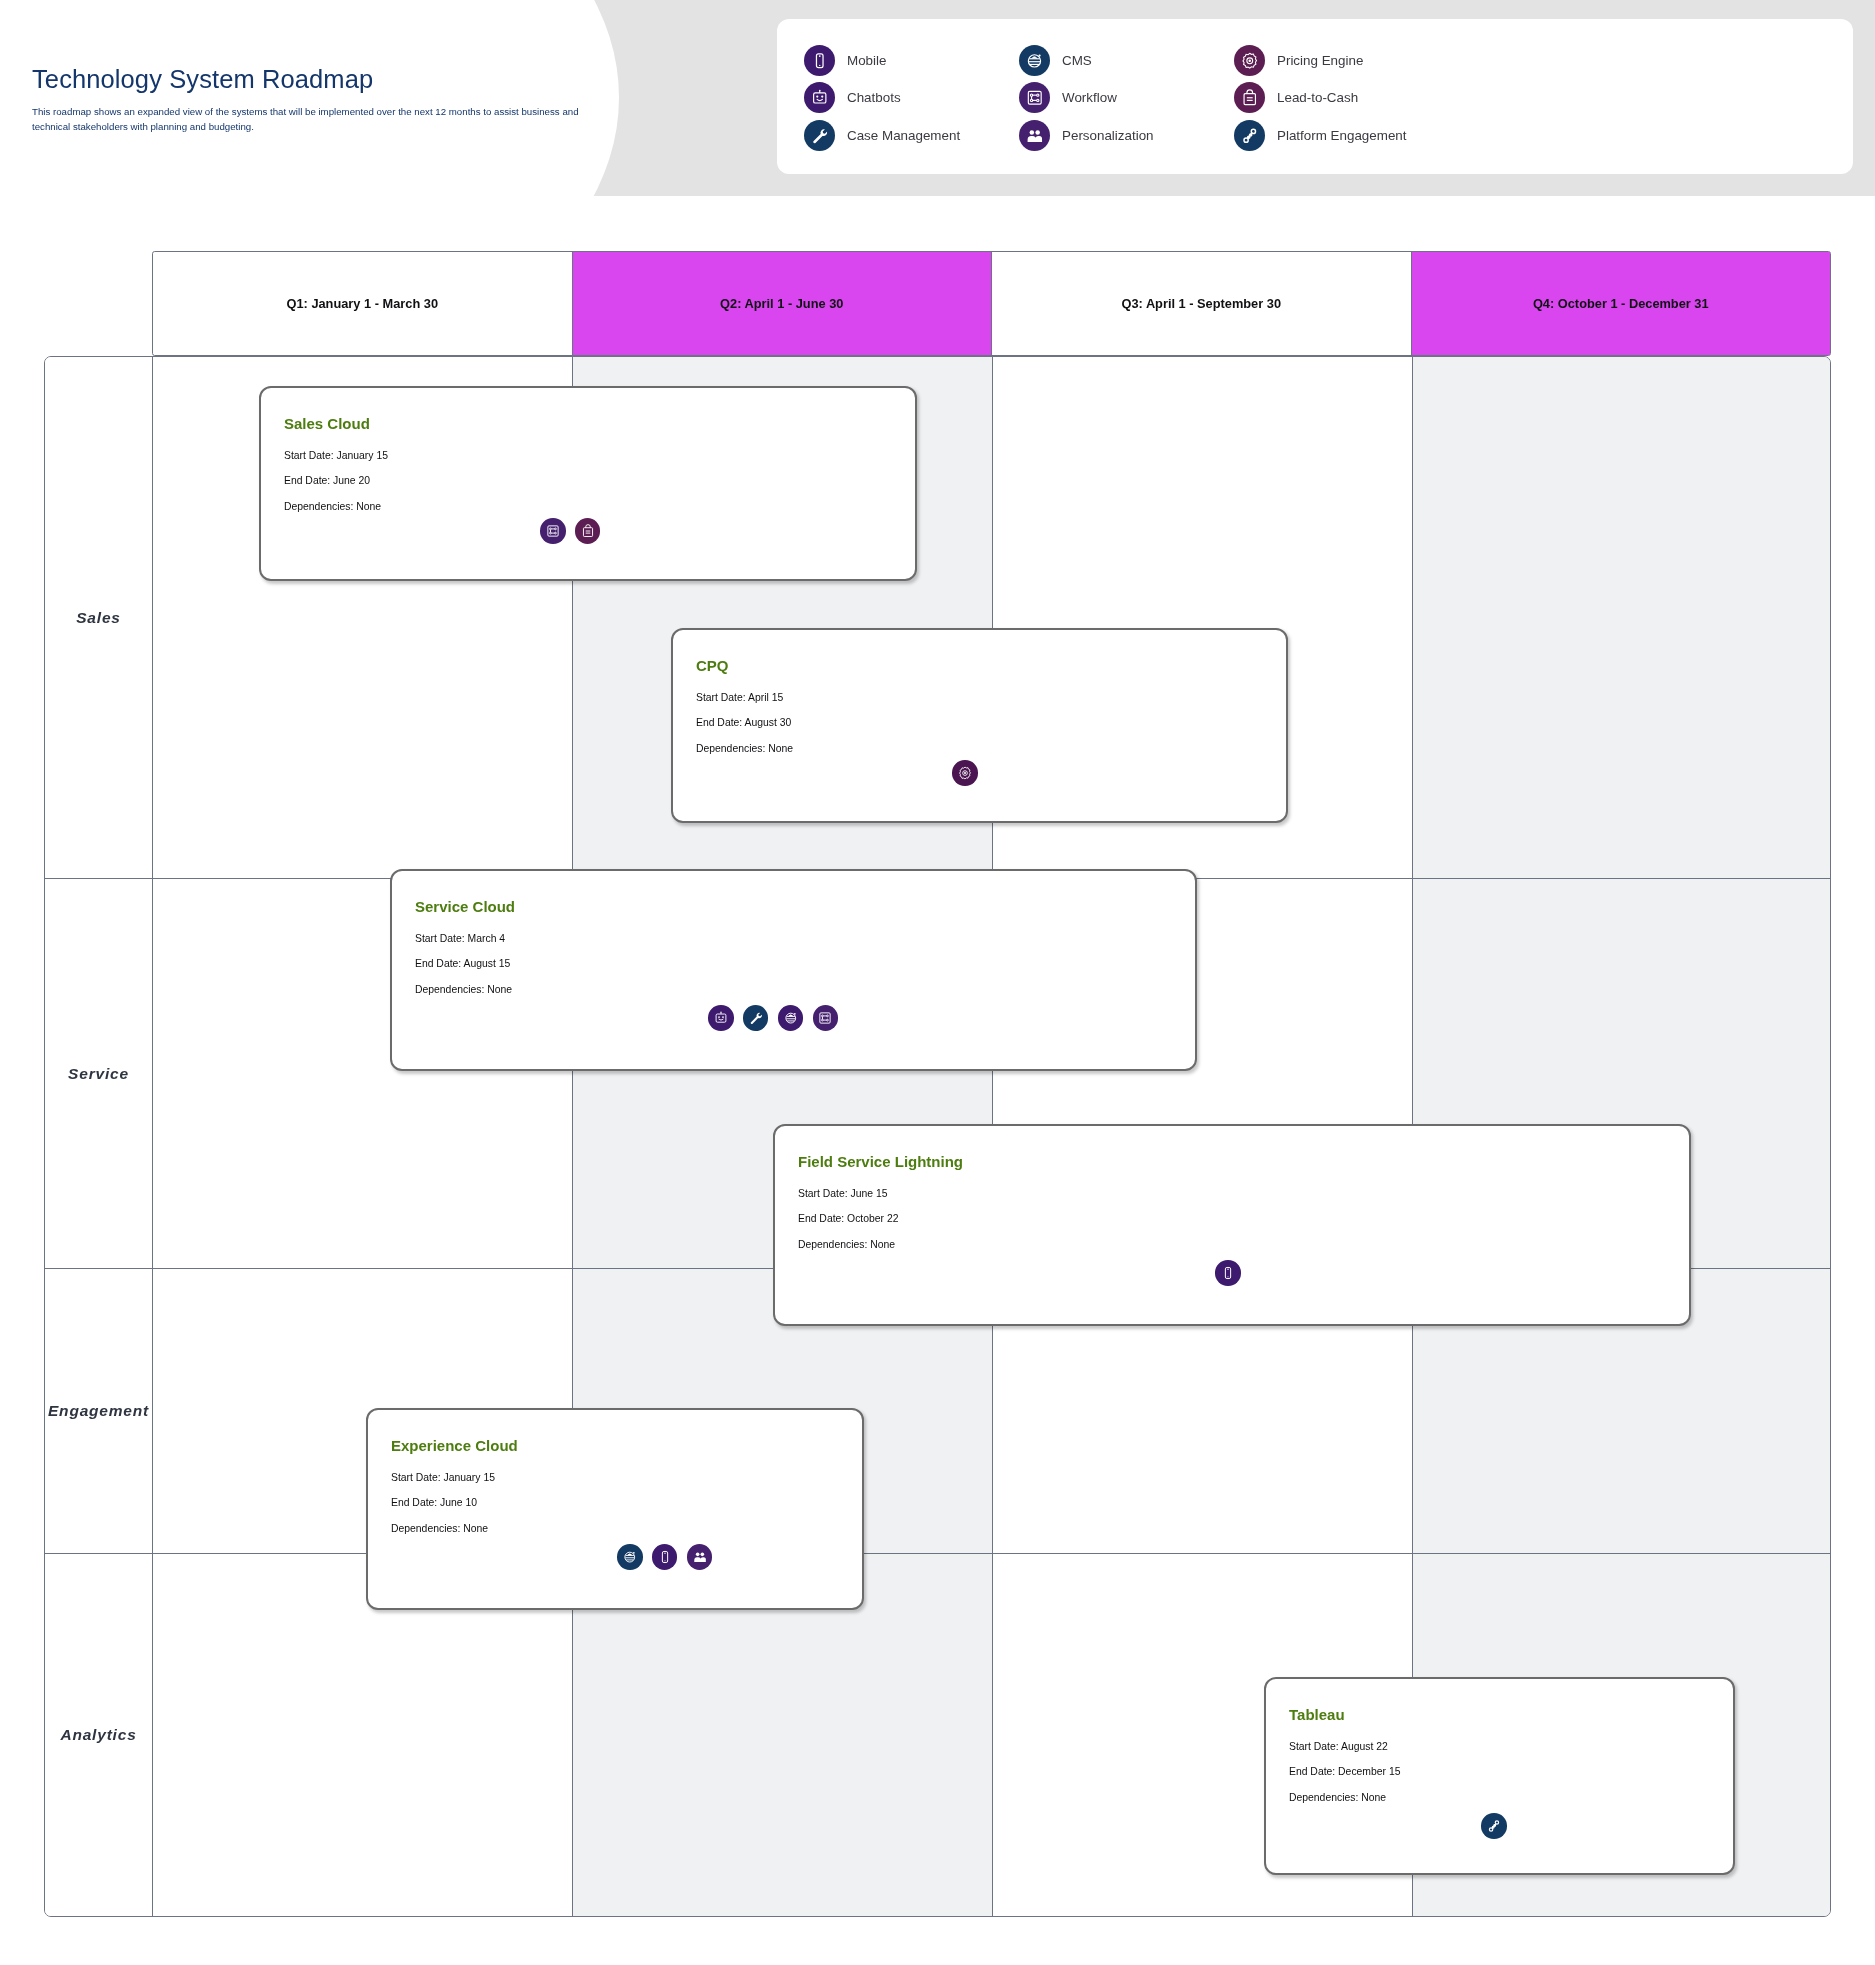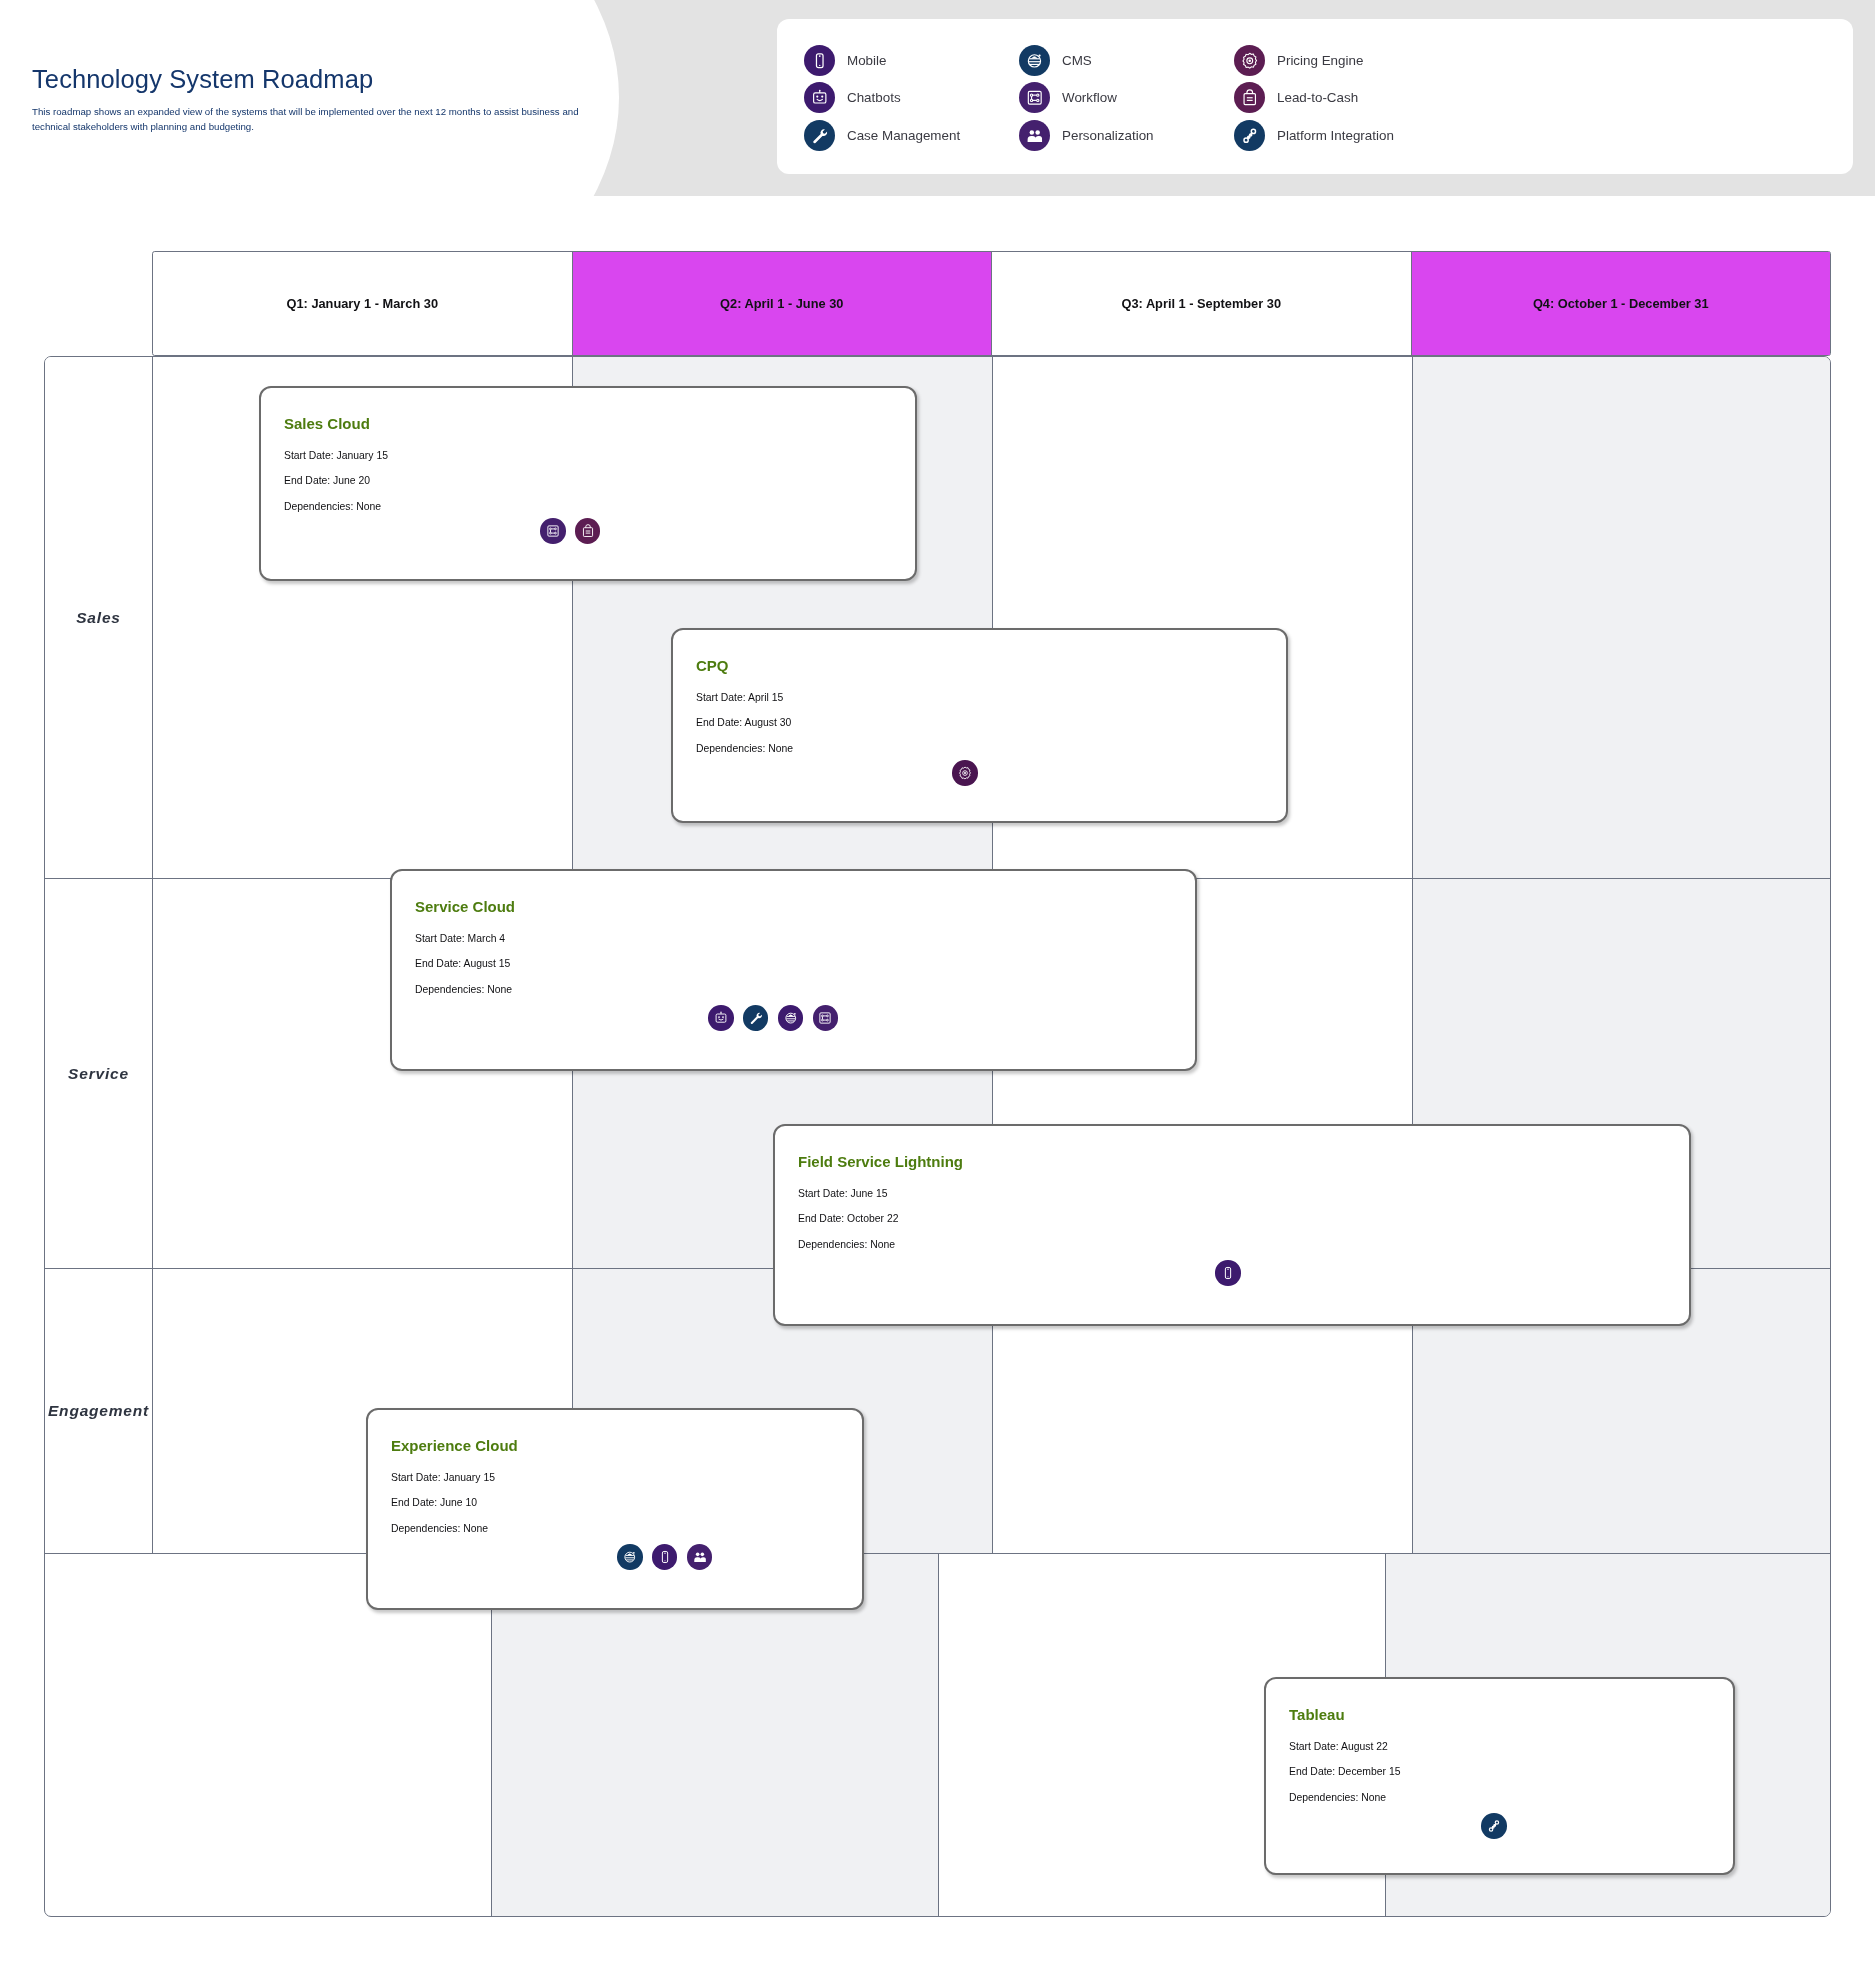--- a/index.html
+++ b/index.html
@@ -268,21 +268,21 @@
       <div class="legend-item" style="grid-area: 3 / 3;">
         <span class="ic" style="background:#123a63">
           <svg viewBox="0 0 24 24" fill="none" stroke="#fff" stroke-width="2.0" stroke-linecap="round">
             <circle cx="17.0" cy="6.0" r="2.9"></circle>
             <circle cx="7.0" cy="18.0" r="2.9"></circle>
             <line x1="15.0" y1="8.2" x2="9.0" y2="15.8"></line>
             <circle cx="13.2" cy="11.0" r="1.5"></circle>
             <circle cx="10.6" cy="14.0" r="1.5"></circle>
           </svg>
         </span>
-        <span class="legend-label">Platform Integration</span>
+        <span class="legend-label">Platform Engagement</span>
       </div>
     </div>
 
   <div class="grid-wrap">
     <div class="qheader-row" id="qheader">
         <div class="qcell">Q1: January 1  - March 30</div>
         <div class="qcell alt">Q2: April 1 - June 30</div>
         <div class="qcell">Q3: April 1 - September 30</div>
         <div class="qcell alt">Q4: October 1 - December 31</div>
       </div>
@@ -308,20 +308,21 @@
         <div class="row-band" style="top: 912px; height: 285px;">
           <div class="row-label-cell">Engagement</div>
           <div class="row-cols">
             <div class="col-cell"></div>
             <div class="col-cell alt"></div>
             <div class="col-cell"></div>
             <div class="col-cell alt"></div>
           </div>
         </div>
         <div class="row-band" style="top: 1197px; height: 362px;">
+          <div class="row-label-cell">Analytics</div>
           <div class="row-cols">
             <div class="col-cell"></div>
             <div class="col-cell alt"></div>
             <div class="col-cell"></div>
             <div class="col-cell alt"></div>
           </div>
         </div>
       </div>
   </div>
 

